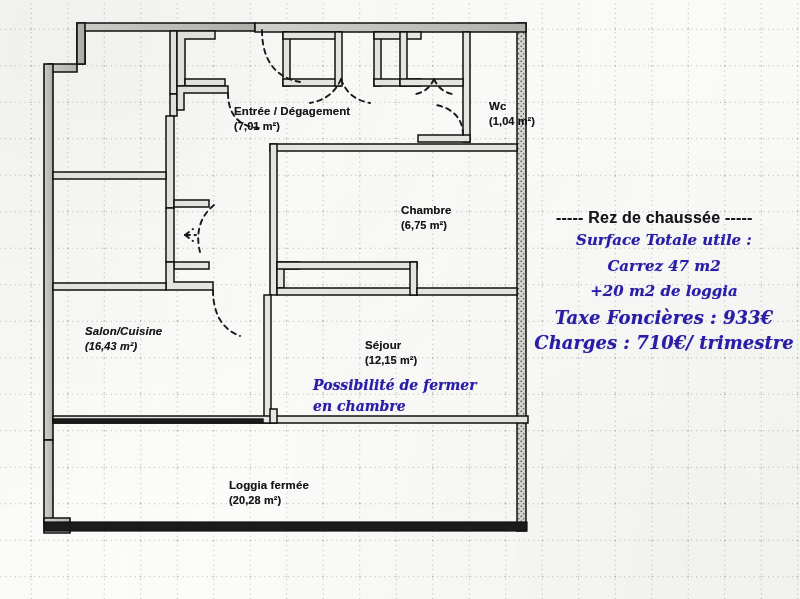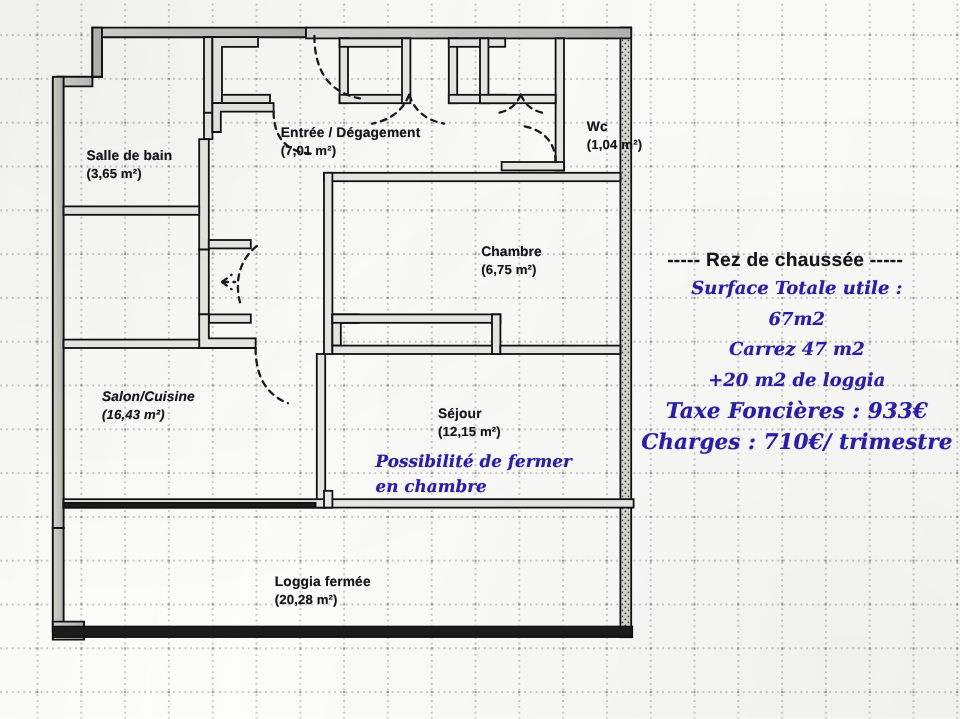--- a/index.html
+++ b/index.html
@@ -164,24 +164,20 @@
       <path d="M213 290 C 213 316, 224 330, 240 336"></path>
     </g>
 
     <g stroke="#111" stroke-width="1.4" fill="#1c1c1c">
       <rect x="53" y="419" width="210" height="4"></rect>
     </g>
   </svg>
 
   <div id="grain"></div>
 
-  <div class="lbl" style="left:72px;top:124px;">
-    <span class="nm">Salle de bain</span>
-    <span class="ar">(3,65 m²)</span>
-  </div>
 
   <div class="lbl" style="left:218px;top:105px;margin-left:16px;">
     <span class="nm">Entrée / Dégagement</span>
     <span class="ar">(7,01 m²)</span>
   </div>
 
   <div class="lbl" style="left:489px;top:100px;">
     <span class="nm">Wc</span>
     <span class="ar">(1,04 m²)</span>
   </div>
@@ -209,20 +205,19 @@
   <div class="script" id="possib">
     <span>Possibilité de fermer</span><br>
     <span>en chambre</span>
   </div>
 
 
   <div id="floorline">----- Rez de chaussée -----</div>
 
   <div id="rightblock">
     <div class="line">Surface Totale utile :</div>
-    <div class="line">67m2</div>
     <div class="line">Carrez 47 m2</div>
     <div class="line">+20 m2 de loggia</div>
     <div class="line sm">Taxe Foncières : 933€</div>
     <div class="line sm">Charges : 710€/ trimestre</div>
   </div>
 
 </div>
 
 </body></html>

